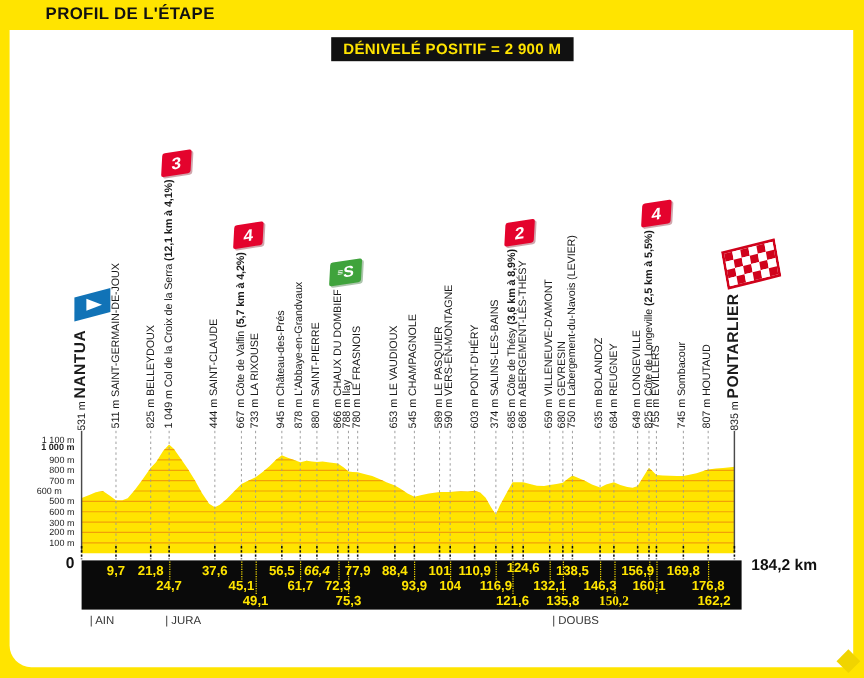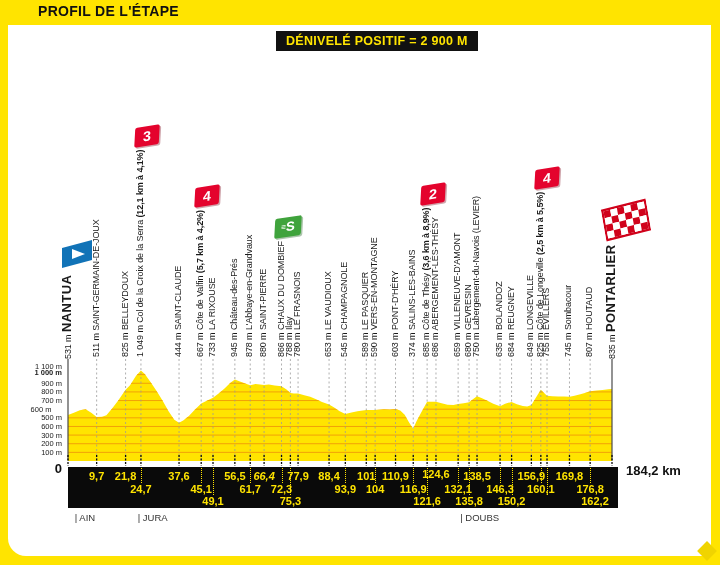--- a/index.html
+++ b/index.html
@@ -273,21 +273,21 @@
     <div class="dist" style="left: 427.123px; top: 495px;">121,6</div>
     <div class="dist-dot" style="left: 427.123px; top: 468px; height: 27px;"></div>
     <div class="dist" style="left: 435.983px; top: 468px;">124,6</div>
     <div class="dist" style="left: 458.132px; top: 483px;">132,1</div>
     <div class="dist-dot" style="left: 458.132px; top: 468px; height: 15px;"></div>
     <div class="dist" style="left: 469.06px; top: 495px;">135,8</div>
     <div class="dist-dot" style="left: 469.06px; top: 468px; height: 27px;"></div>
     <div class="dist" style="left: 477.034px; top: 470px;">138,5</div>
     <div class="dist" style="left: 500.069px; top: 483px;">146,3</div>
     <div class="dist-dot" style="left: 500.069px; top: 468px; height: 15px;"></div>
-    <div class="dist" style="left: 511.587px; top: 495px;">150,2</div>
+    <div class="dist" style="left: 511.587px; top: 495px; font-family: Liberation Serif, serif;">150,2</div>
     <div class="dist-dot" style="left: 511.587px; top: 468px; height: 27px;"></div>
     <div class="dist" style="left: 531.375px; top: 470px;">156,9</div>
     <div class="dist" style="left: 540.825px; top: 483px;">160,1</div>
     <div class="dist-dot" style="left: 540.825px; top: 468px; height: 15px;"></div>
     <div class="dist" style="left: 547.027px; top: 495px; margin-left: 48px;">162,2</div>
     <div class="dist-dot" style="left: 547.027px; top: 468px; height: 27px;"></div>
     <div class="dist" style="left: 569.472px; top: 470px;">169,8</div>
     <div class="dist" style="left: 590.145px; top: 483px;">176,8</div>
     <div class="dist-dot" style="left: 590.145px; top: 468px; height: 15px;"></div>
   </div>

